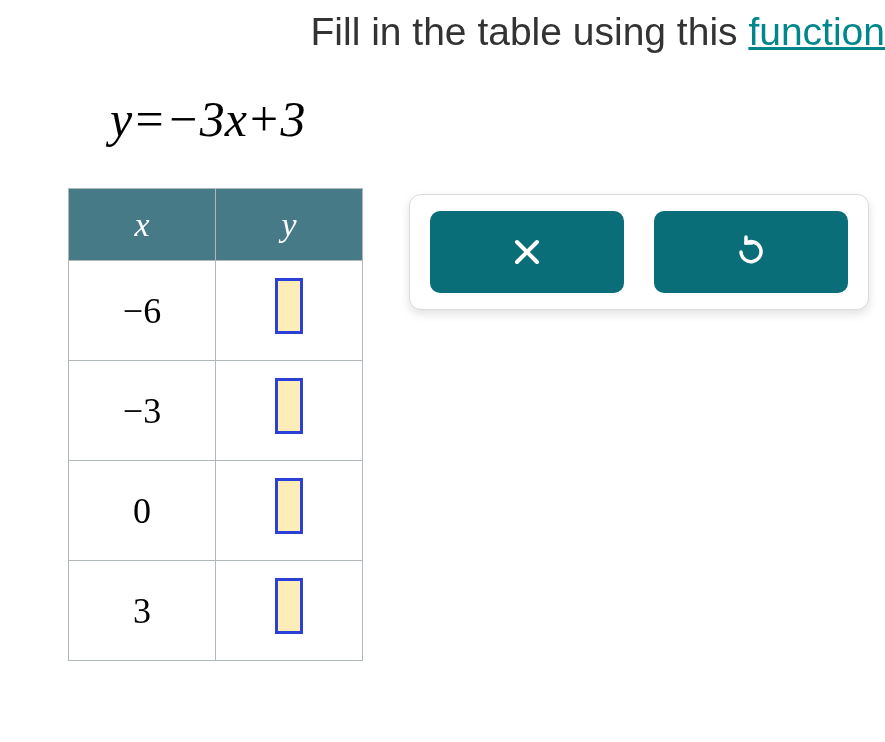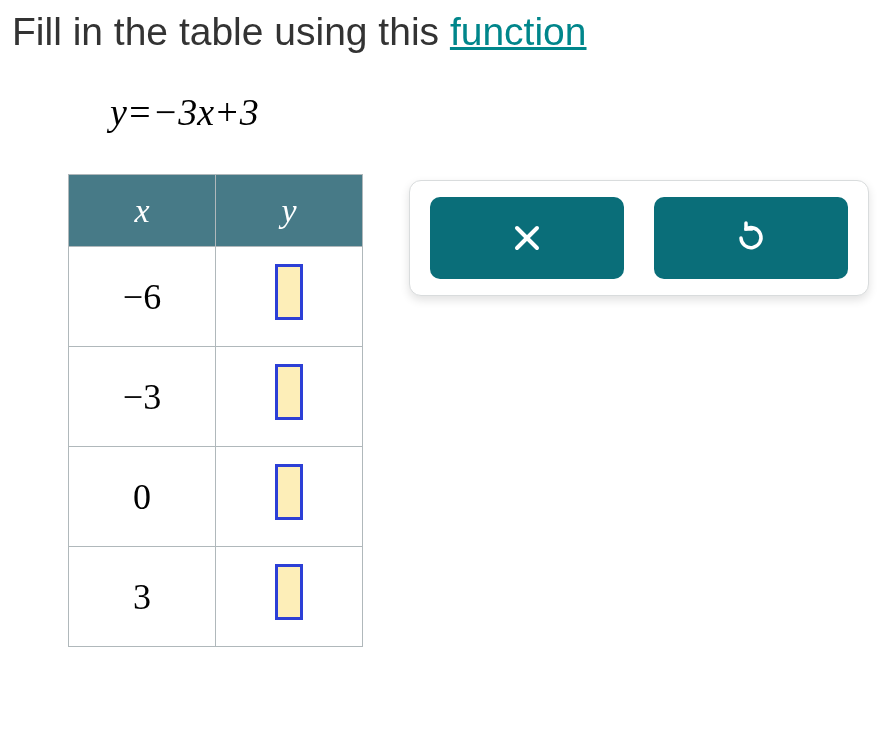--- a/index.html
+++ b/index.html
@@ -13,29 +13,30 @@
     overflow: hidden;
   }
   .container {
     padding-top: 10px;
   }
   .prompt {
     font-size: 39px;
     color: #333333;
     padding-left: 12px;
     white-space: nowrap;
+    text-align: right;
   }
   .prompt .link {
     color: #00868b;
     text-decoration: underline;
     cursor: pointer;
   }
   .equation {
     font-family: 'Times New Roman', Times, serif;
-    font-size: 38px;
+    font-size: 50px;
     font-style: italic;
     color: #000000;
     padding-left: 110px;
     margin-top: 36px;
   }
   .content-row {
     display: flex;
     align-items: flex-start;
     margin-top: 40px;
     padding-left: 68px;

